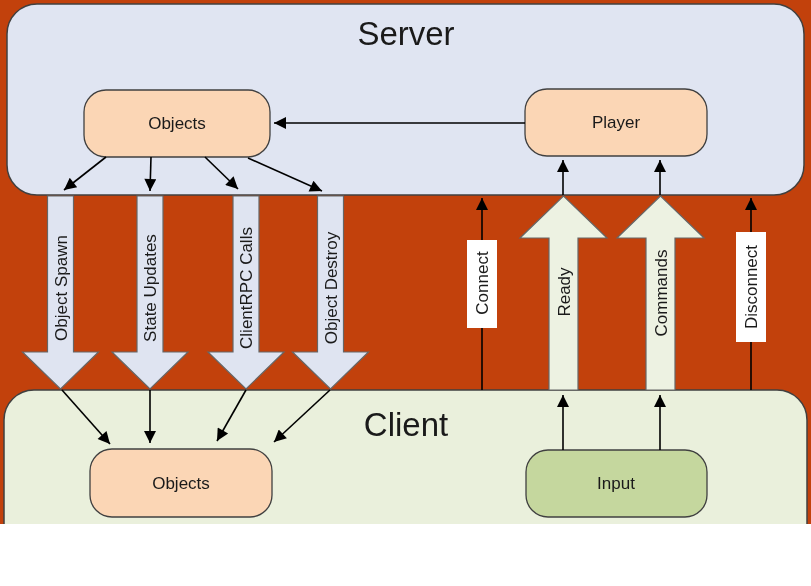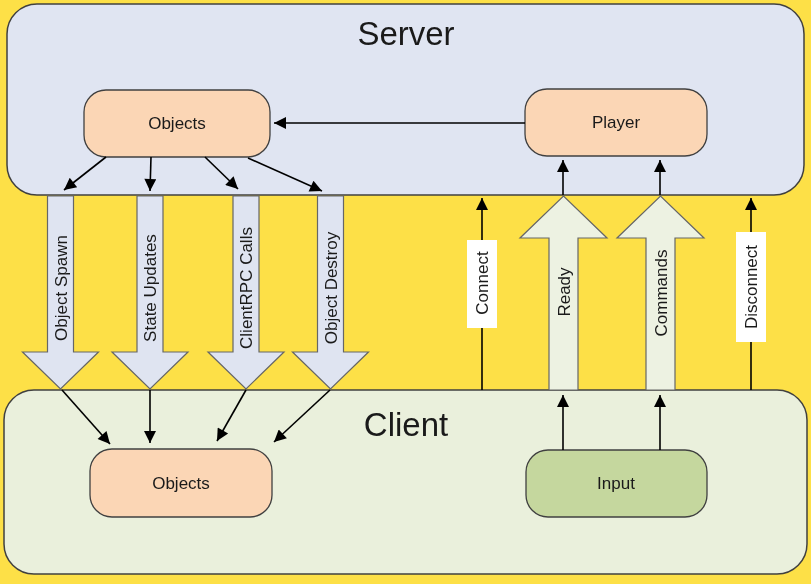--- a/index.html
+++ b/index.html
@@ -1,16 +1,16 @@
 <!DOCTYPE html>
 <html><head>
 <meta charset="utf-8">
 <style>
   html,body{margin:0;padding:0;background:#ffffff;}
-  .stage{position:relative;width:811px;height:584px;background:#fde047;overflow:hidden;}
+  .stage{position:relative;width:811px;height:524px;background:#c2410c;overflow:hidden;}
   svg{display:block;}
   text{font-family:"Liberation Sans",sans-serif;fill:#1a1a1a;}
   .title{font-size:33px;}
   .nodelabel{font-size:17px;}
   .arrowlabel{font-size:17px;}
   .container-box{stroke:#404040;stroke-width:1.5;}
   .node-box{stroke:#404040;stroke-width:1.3;}
   .block-arrow{stroke:#666666;stroke-width:1.2;}
   .thin{stroke:#000000;stroke-width:1.6;fill:none;}
   .labelbg{fill:#ffffff;}

